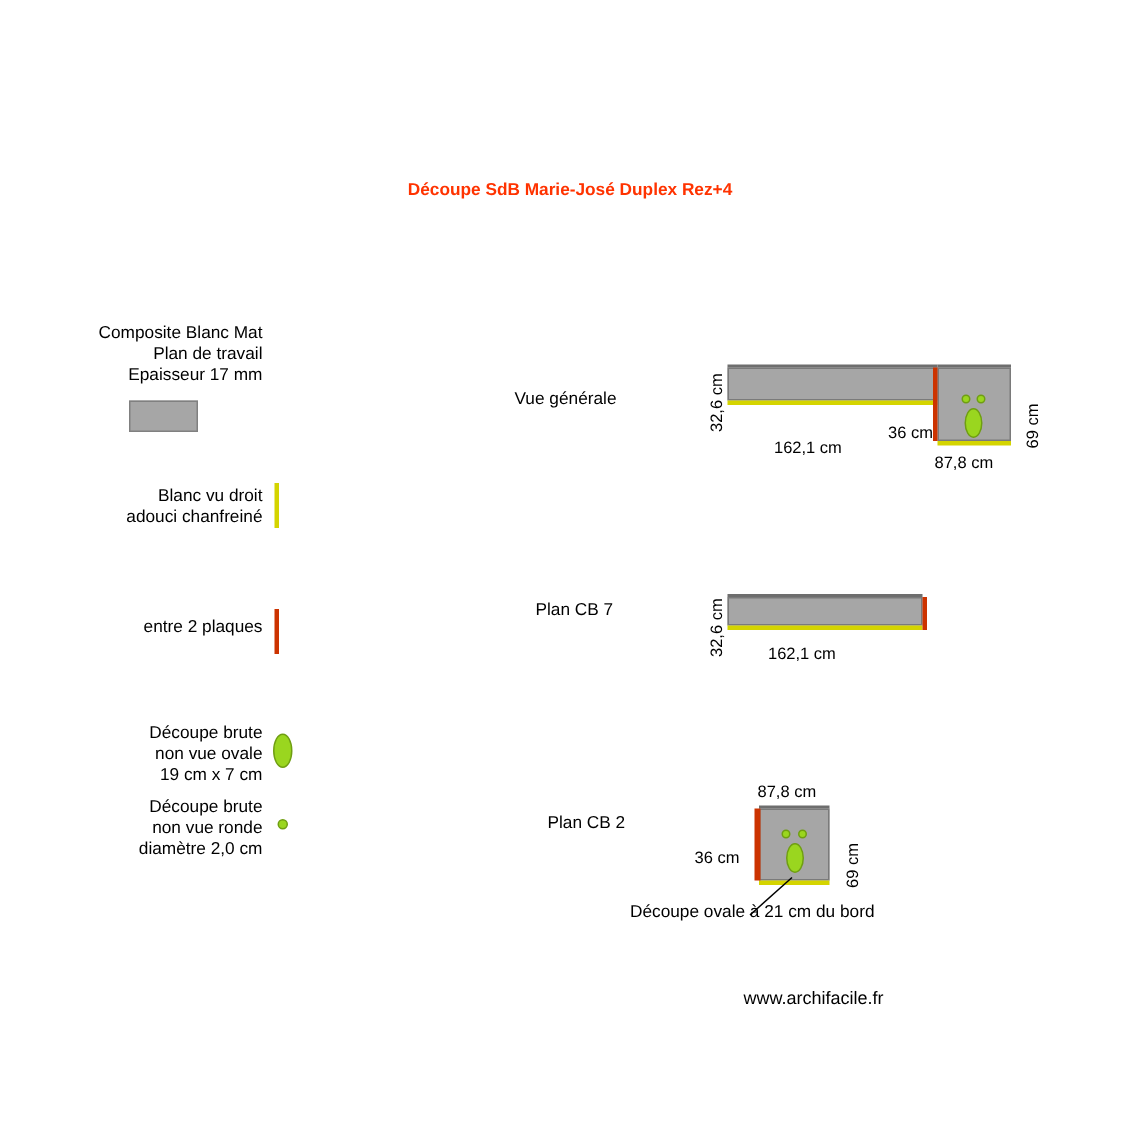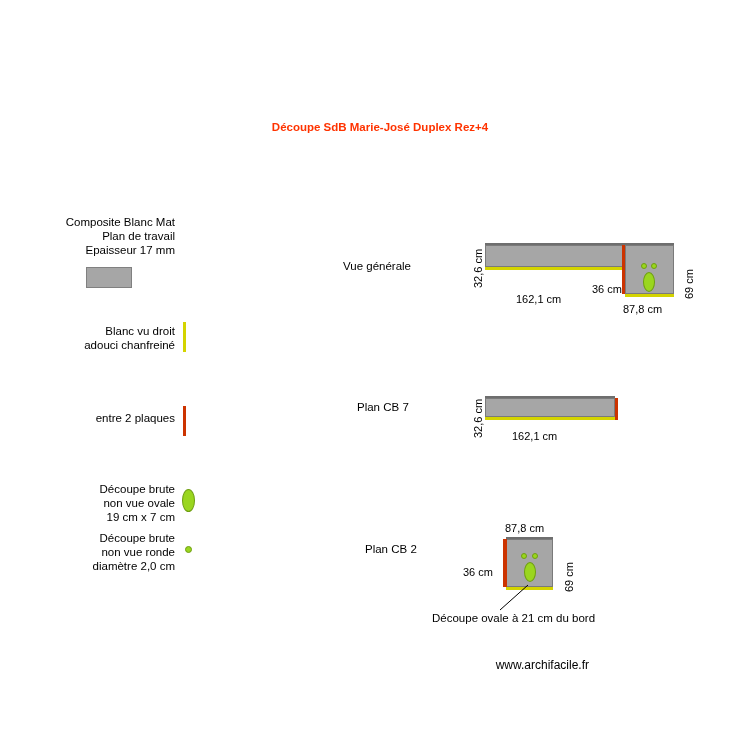--- a/index.html
+++ b/index.html
@@ -233,19 +233,19 @@
   <div class="round-cut" style="left:521px; top:553px; width:4px; height:4px;"></div>
   <div class="round-cut" style="left:532px; top:553px; width:4px; height:4px;"></div>
 
   <div class="dim" style="left:505px; top:522px;">87,8 cm</div>
   <div class="dim-vert" style="left:563px; top:592px;">69 cm</div>
   <div class="dim" style="left:463px; top:566px;">36 cm</div>
 
   <svg class="abs" style="left:420px; top:575px; width:160px; height:45px;">
     <line x1="108" y1="10" x2="80" y2="35" stroke="#000" stroke-width="1"></line>
   </svg>
-  <div class="note" style="left:432px; top:601px;margin-top:10px;">
+  <div class="note" style="left:420px; top:601px;">
     <div>Découpe ovale à 21 cm du bord</div>
   </div>
 
   <div class="footer">www.archifacile.fr</div>
 
 </div>
 
 </body></html>

